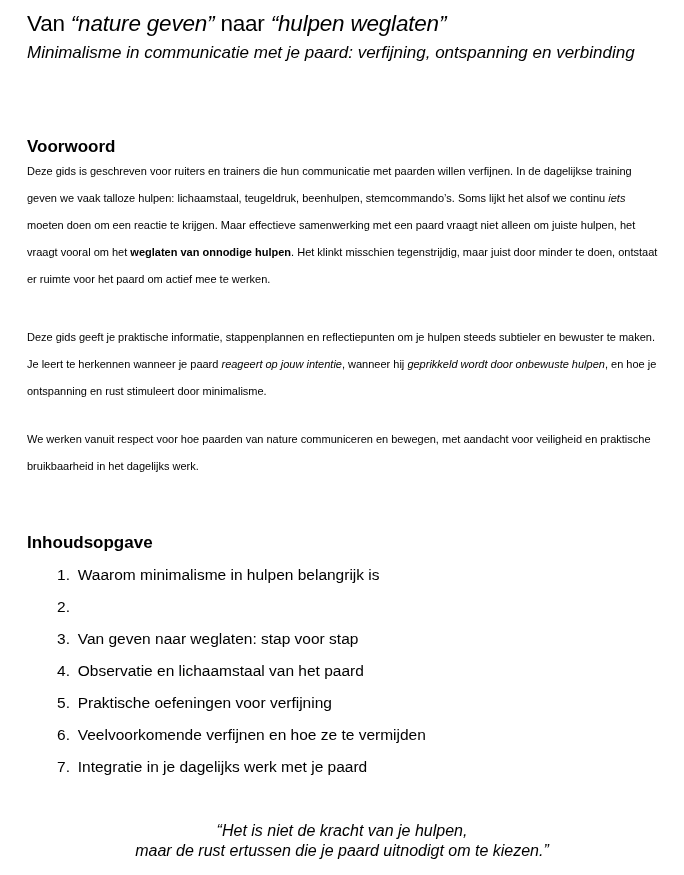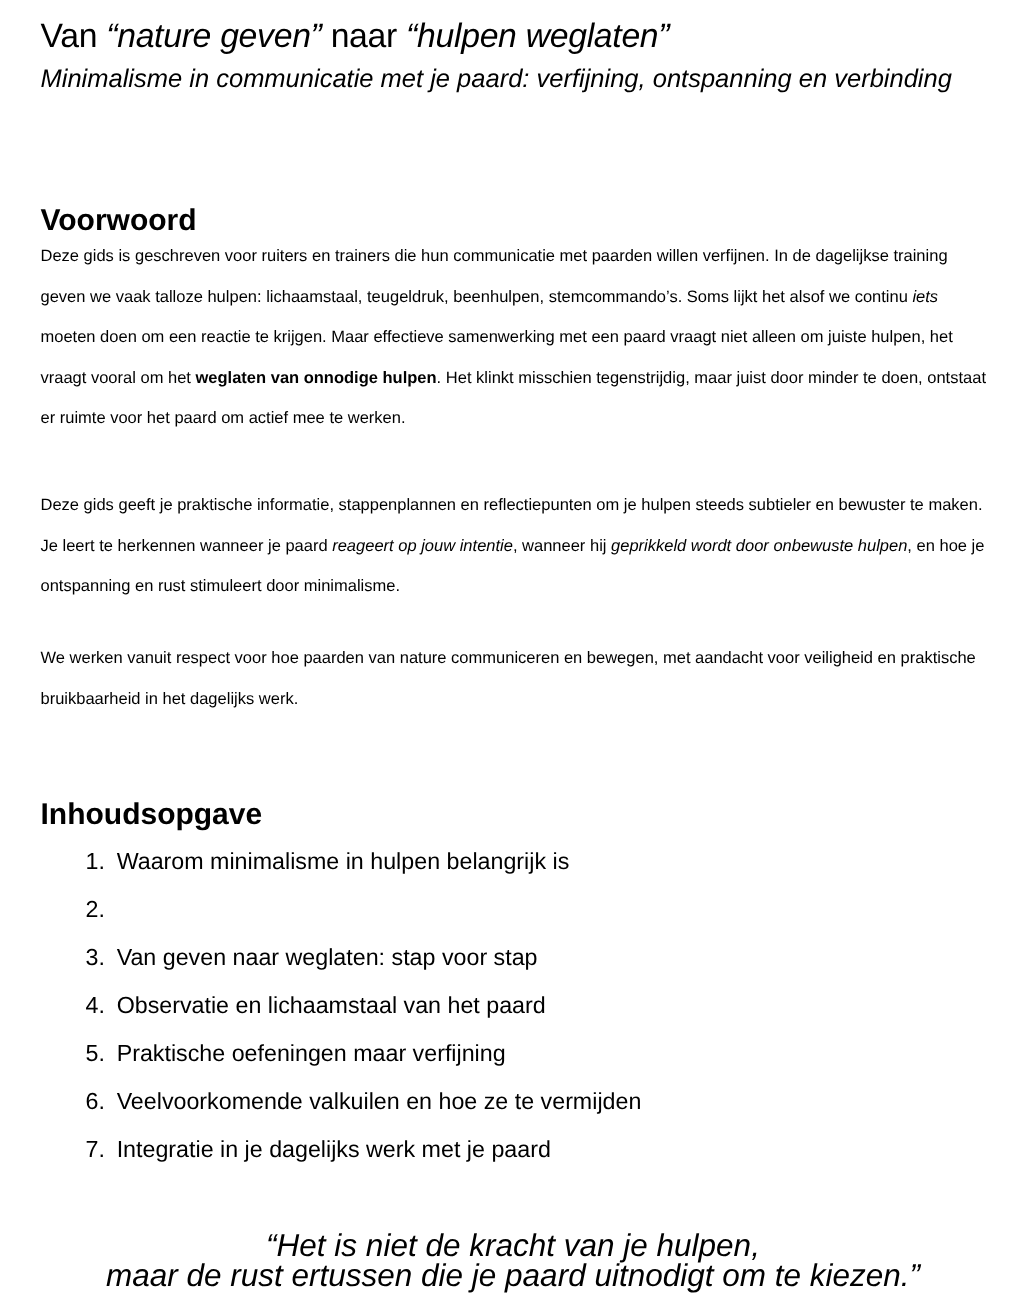--- a/index.html
+++ b/index.html
@@ -36,21 +36,21 @@
       top: 40px;
       left: 0;
       width: 620px;
       font-size: 17px;
       line-height: 26px;
       font-style: italic;
     }
     .section-heading {
       position: absolute;
       left: 0;
-      font-size: 20px;
+      font-size: 17px;
       font-weight: bold;
       line-height: 22px;
     }
     .para {
       position: absolute;
       left: 0;
       width: 632px;
       font-size: 11px;
       line-height: 27px;
     }
@@ -77,21 +77,21 @@
     .toc .num::after { content: ""; }
     .toc .label { padding-left: 0; margin-left: 0; }
     .quote {
       position: absolute;
       top: 821px;
       left: 0;
       width: 684px;
       margin-left: -27px;
       text-align: center;
       font-style: italic;
-      font-size: 21px;
+      font-size: 16px;
       line-height: 20px;
     }
   </style>
 </head>
 <body>
 
 <div class="page">
 
   <div class="title"><span>Van </span><i>“nature geven”</i><span> naar </span><i>“hulpen weglaten”</i></div>
 
@@ -123,26 +123,26 @@
         <span class="label">Van geven naar weglaten: stap voor stap</span>
       </li>
     <li>
         <span class="num">4.</span>
         <span style="width:0.5em"></span>
         <span class="label">Observatie en lichaamstaal van het paard</span>
       </li>
     <li>
         <span class="num">5.</span>
         <span style="width:0.5em"></span>
-        <span class="label">Praktische oefeningen maar verfijning</span>
+        <span class="label">Praktische oefeningen voor verfijning</span>
       </li>
     <li>
         <span class="num">6.</span>
         <span style="width:0.5em"></span>
-        <span class="label">Veelvoorkomende valkuilen en hoe ze te vermijden</span>
+        <span class="label">Veelvoorkomende verfijnen en hoe ze te vermijden</span>
       </li>
     <li>
         <span class="num">7.</span>
         <span style="width:0.5em"></span>
         <span class="label">Integratie in je dagelijks werk met je paard</span>
       </li>
   </ol>
 
   <div class="quote">
     <div>“Het is niet de kracht van je hulpen,</div>

